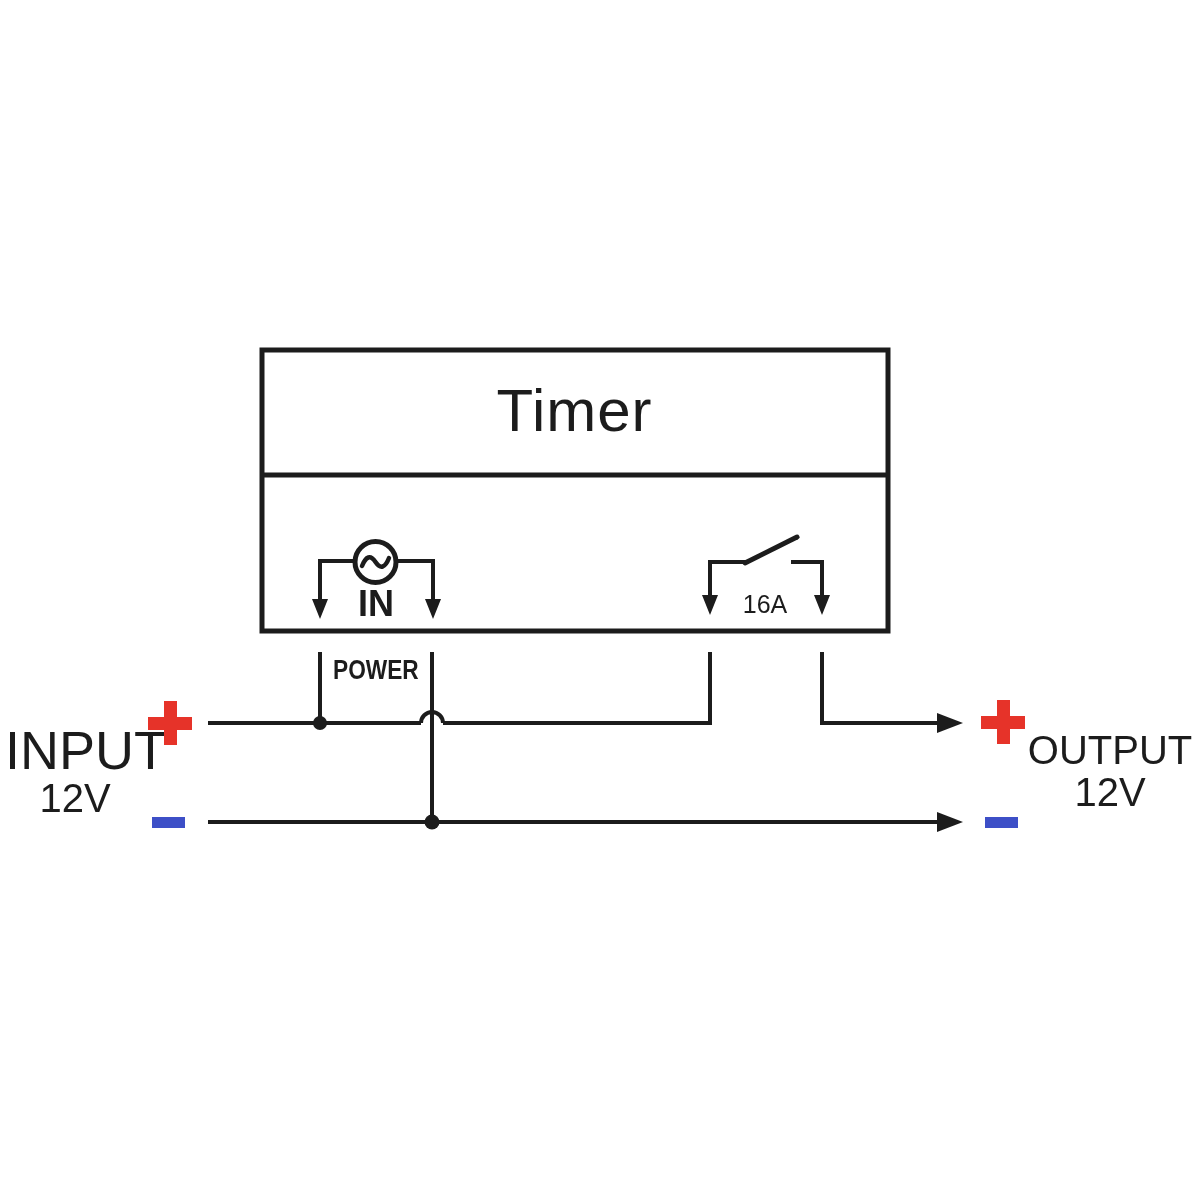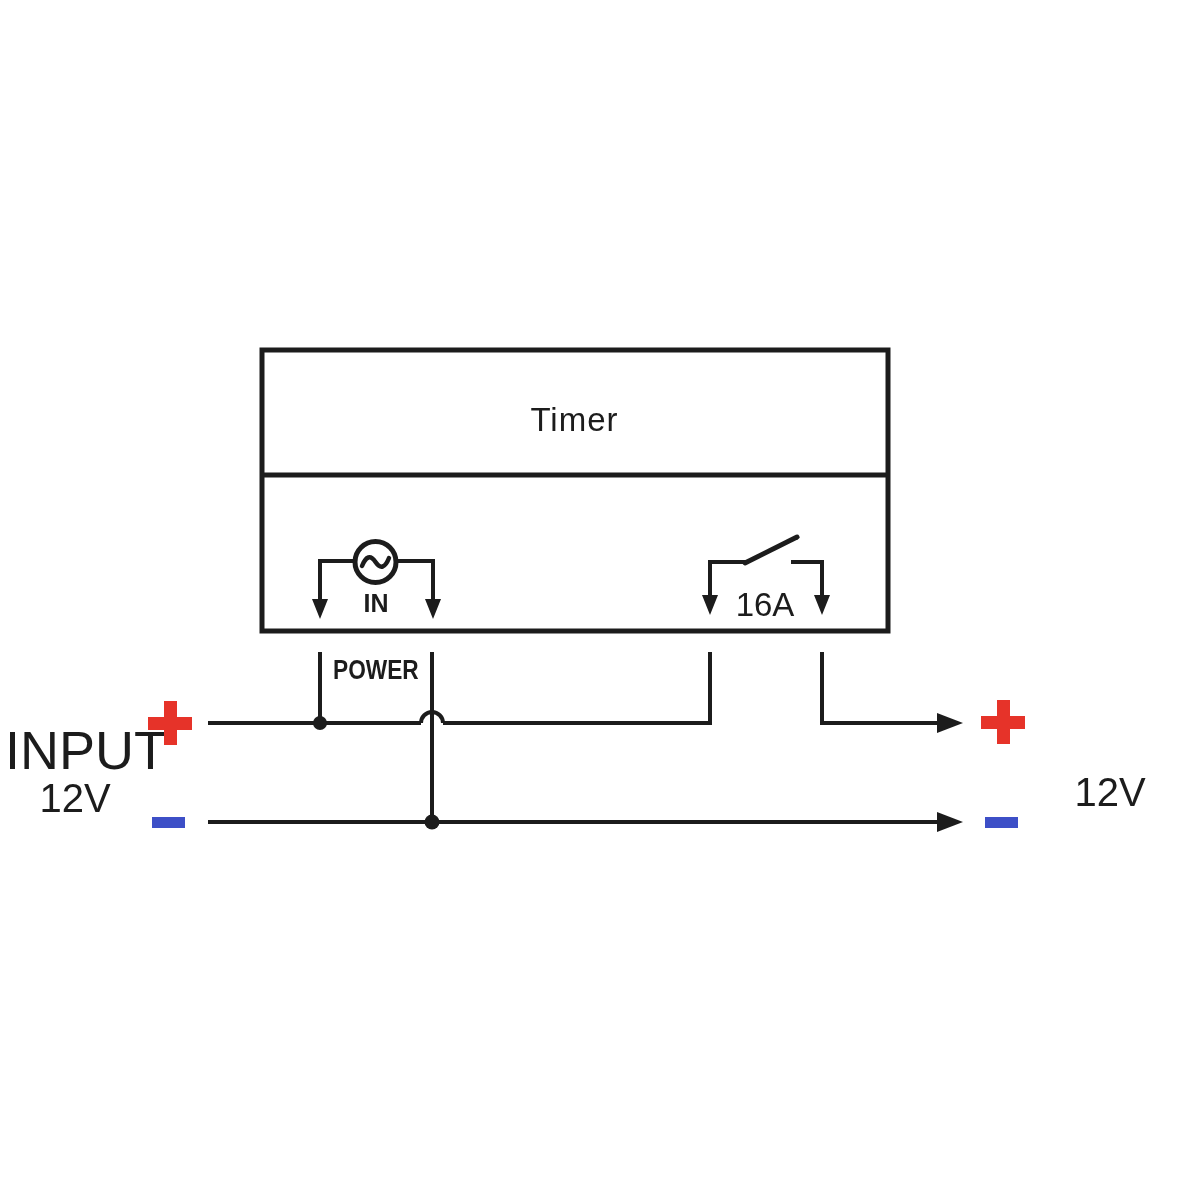--- a/index.html
+++ b/index.html
@@ -3,23 +3,23 @@
 <meta charset="utf-8">
 <style>
   html,body{margin:0;padding:0;background:#fff;}
   #stage{
     position:relative;width:1200px;height:1200px;background:#ffffff;
     font-family:"Liberation Sans","DejaVu Sans",sans-serif;
     color:#1c1c1c;overflow:hidden;
     --wire:#1c1c1c;--pos:#e63329;--neg:#3d4fc7;
   }
   .label{position:absolute;text-align:center;white-space:nowrap;color:#1c1c1c;}
-  .timer-title{left:259px;width:631px;top:395px;font-size:33px;line-height:50px;letter-spacing:1px;}
-  .in-label{left:346px;width:60px;top:590px;font-size:25px;line-height:27px;font-weight:700;}
-  .relay-rating{left:725px;width:80px;top:588px;font-size:33px;line-height:33px;}
+  .timer-title{left:259px;width:631px;top:386px;font-size:60px;line-height:50px;letter-spacing:1px;}
+  .in-label{left:346px;width:60px;top:590px;font-size:36px;line-height:27px;font-weight:700;}
+  .relay-rating{left:725px;width:80px;top:588px;font-size:25px;line-height:33px;}
   .power-label{left:325px;width:100px;top:657px;font-size:27px;line-height:27px;font-weight:700;transform:scaleX(.84);}
   .input-label{left:5px;width:140px;top:730px;font-size:54px;line-height:40px;}
   .input-voltage{left:5px;width:140px;top:778px;font-size:40px;line-height:40px;}
   .output-label{left:1020px;width:180px;top:730px;font-size:40px;line-height:40px;}
   .output-voltage{left:1020px;width:180px;top:772px;font-size:40px;line-height:40px;}
   .plus{position:absolute;width:44px;height:44px;}
   .plus .h{position:absolute;left:0;top:15.5px;width:44px;height:13px;background:var(--pos);}
   .plus .v{position:absolute;top:0;left:15.5px;width:13px;height:44px;background:var(--pos);}
   .plus-in{left:148px;top:701px;}
   .plus-out{left:981px;top:700px;}
@@ -76,20 +76,21 @@
     <circle cx="432" cy="822" r="7.5" class="fillwire"></circle>
   </svg>
 
   <div class="label timer-title">Timer</div>
   <div class="label in-label">IN</div>
   <div class="label relay-rating">16A</div>
   <div class="label power-label">POWER</div>
 
   <div class="label input-label">INPUT</div>
   <div class="label input-voltage">12V</div>
+  <div class="label output-label">OUTPUT</div>
   <div class="label output-voltage">12V</div>
 
   <div class="plus plus-in" title="+">
     <div class="h"></div>
     <div class="v"></div>
   </div>
   <div class="minus minus-in" title="−"></div>
 
   <div class="plus plus-out" title="+">
     <div class="h"></div>

